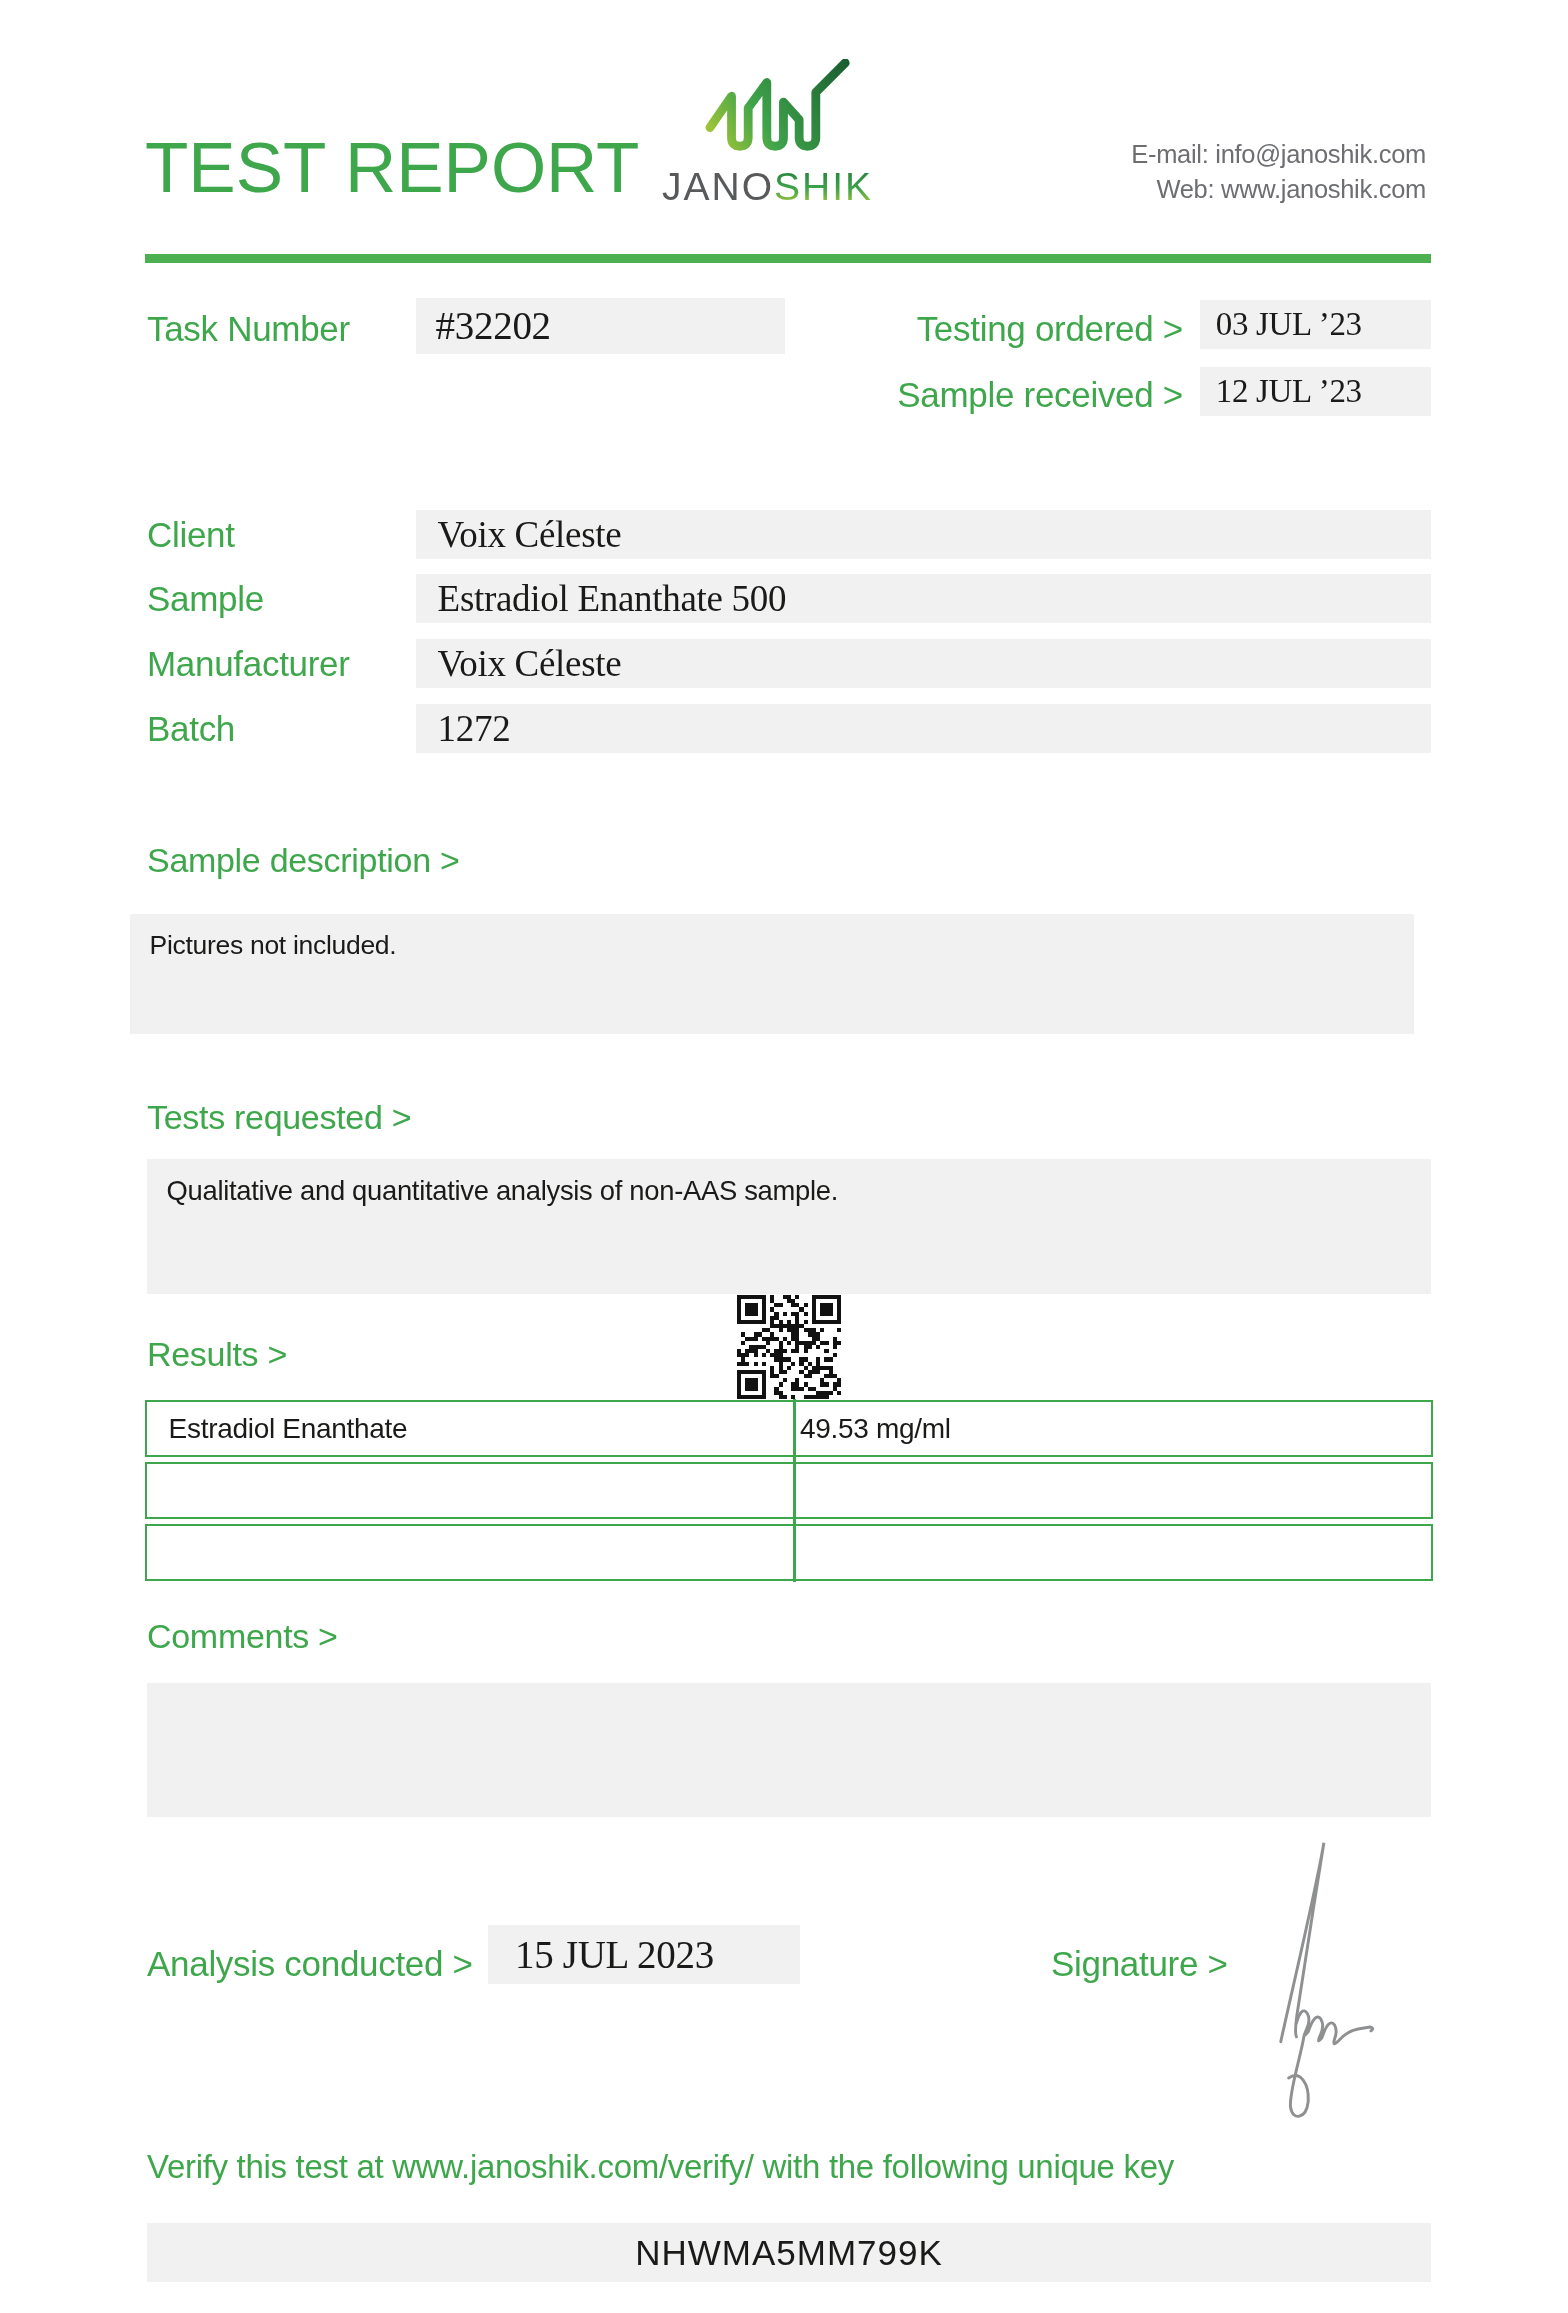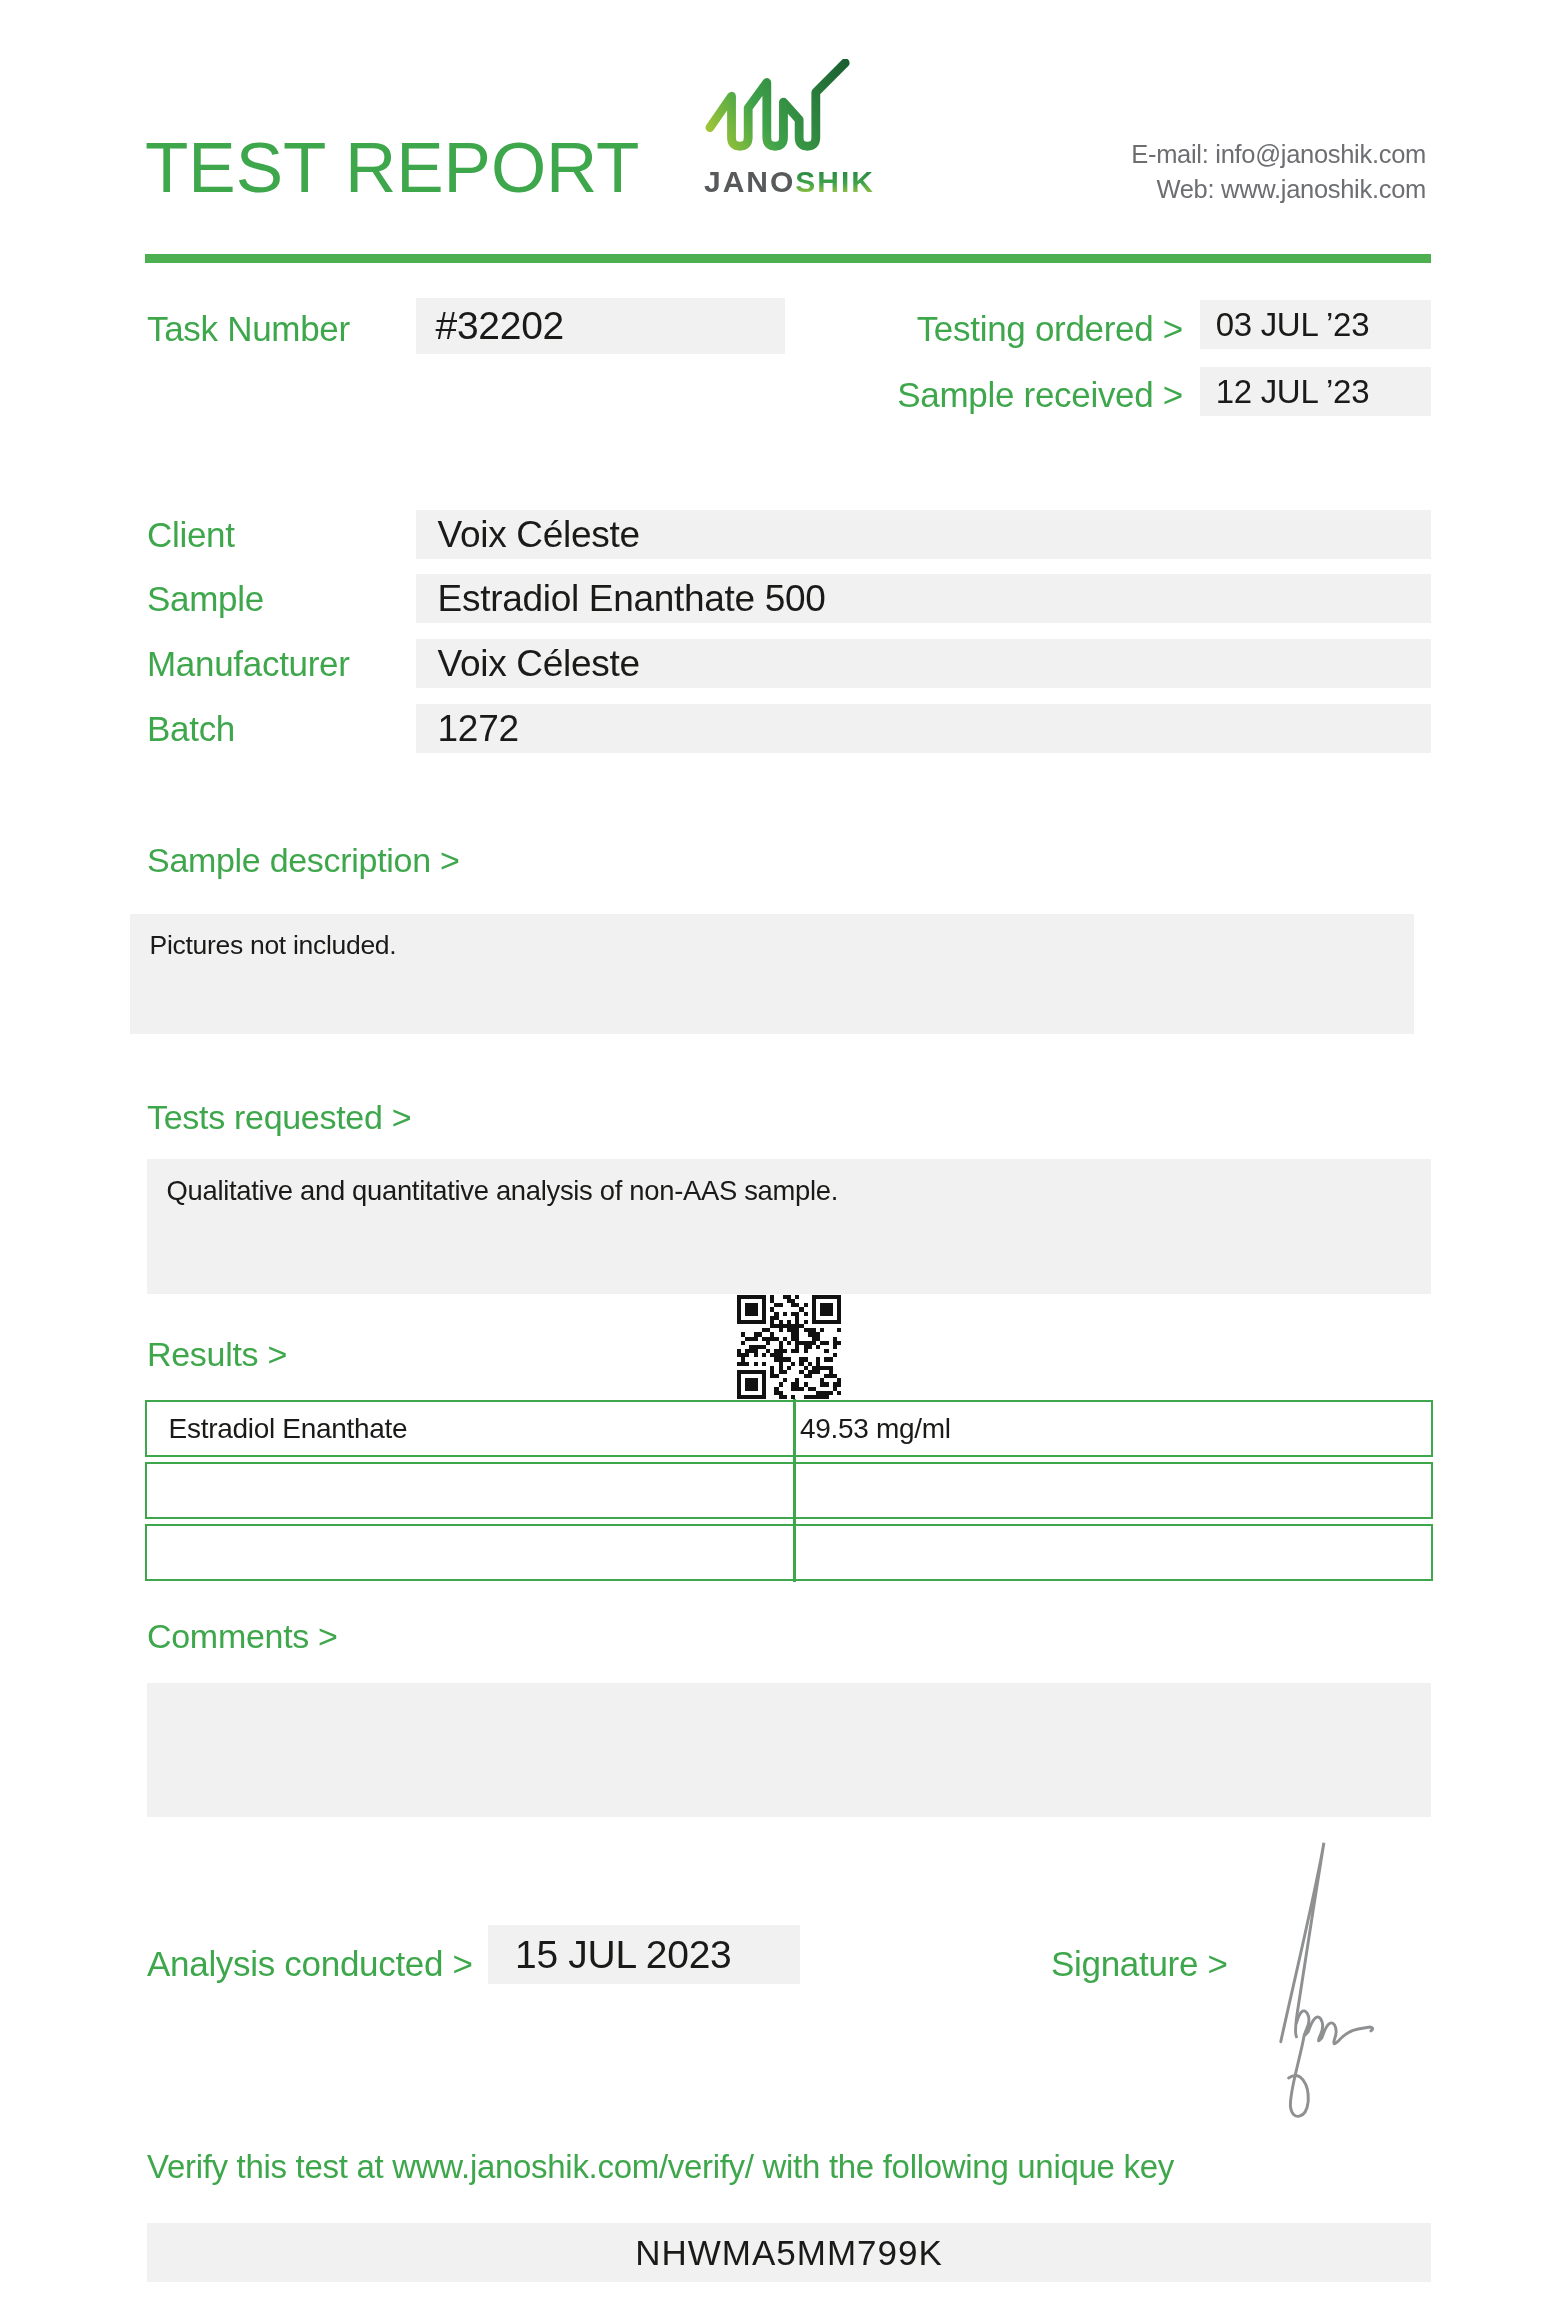--- a/index.html
+++ b/index.html
@@ -10,33 +10,33 @@
     overflow:hidden; letter-spacing:-0.3px;
     --green:#3EA74C; --divider:#4CAF50; --boxbg:#F1F1F2; --ink:#1A1A18;
     --ctgray:#6D6E71; --logogray:#58595B;
   }
   .abs { position:absolute; }
   .graybox { background:var(--boxbg); }
 
   .title { left:145px; top:127px; font-size:71px; color:var(--green); letter-spacing:0; }
 
   .logo-icon { left:698px; top:59px; }
-  .logo-text { left:662px; top:165px; width:255px; text-align:center;
-               font-size:30px; font-weight:bold; letter-spacing:2px; }
+  .logo-text { left:662px; top:165px; width:255px; text-align:left;
+               font-size:39px; font-weight:normal; letter-spacing:2px; }
   .logo-text .jano { color:var(--logogray); }
   .logo-text .shik { background:linear-gradient(180deg,#1F7A3D 0%, #3FA34A 55%, #B9CC35 100%);
                      -webkit-background-clip:text; background-clip:text; color:transparent; }
 
   .contact { right:142px; top:137px; text-align:right; font-size:25.5px;
              line-height:35px; color:var(--ctgray); }
 
   .divider { left:145px; top:254px; width:1286px; height:8.8px; background:var(--divider); }
 
   .field-label { font-size:35px; color:var(--green); line-height:49px; white-space:nowrap; }
-  .field-box   { background:var(--boxbg); color:var(--ink); white-space:nowrap; }
+  .field-box   { background:var(--boxbg); color:var(--ink); white-space:nowrap;font-family:Liberation Serif, serif; }
 
   .task-label { left:147px; top:304px; }
   .task-box   { left:416px; top:298px; width:369px; height:56px;
                 font-size:39px; line-height:56px; padding-left:19.6px; }
 
   .ord-label { left:887px; top:304px; width:296px; text-align:right; }
   .ord-box   { left:1200px; top:300px; width:231px; height:49px;
                font-size:33px; line-height:49px; padding-left:15.7px; }
   .rec-label { left:887px; top:370px; width:296px; text-align:right; }
   .rec-box   { left:1200px; top:367px; width:231px; height:49px;

